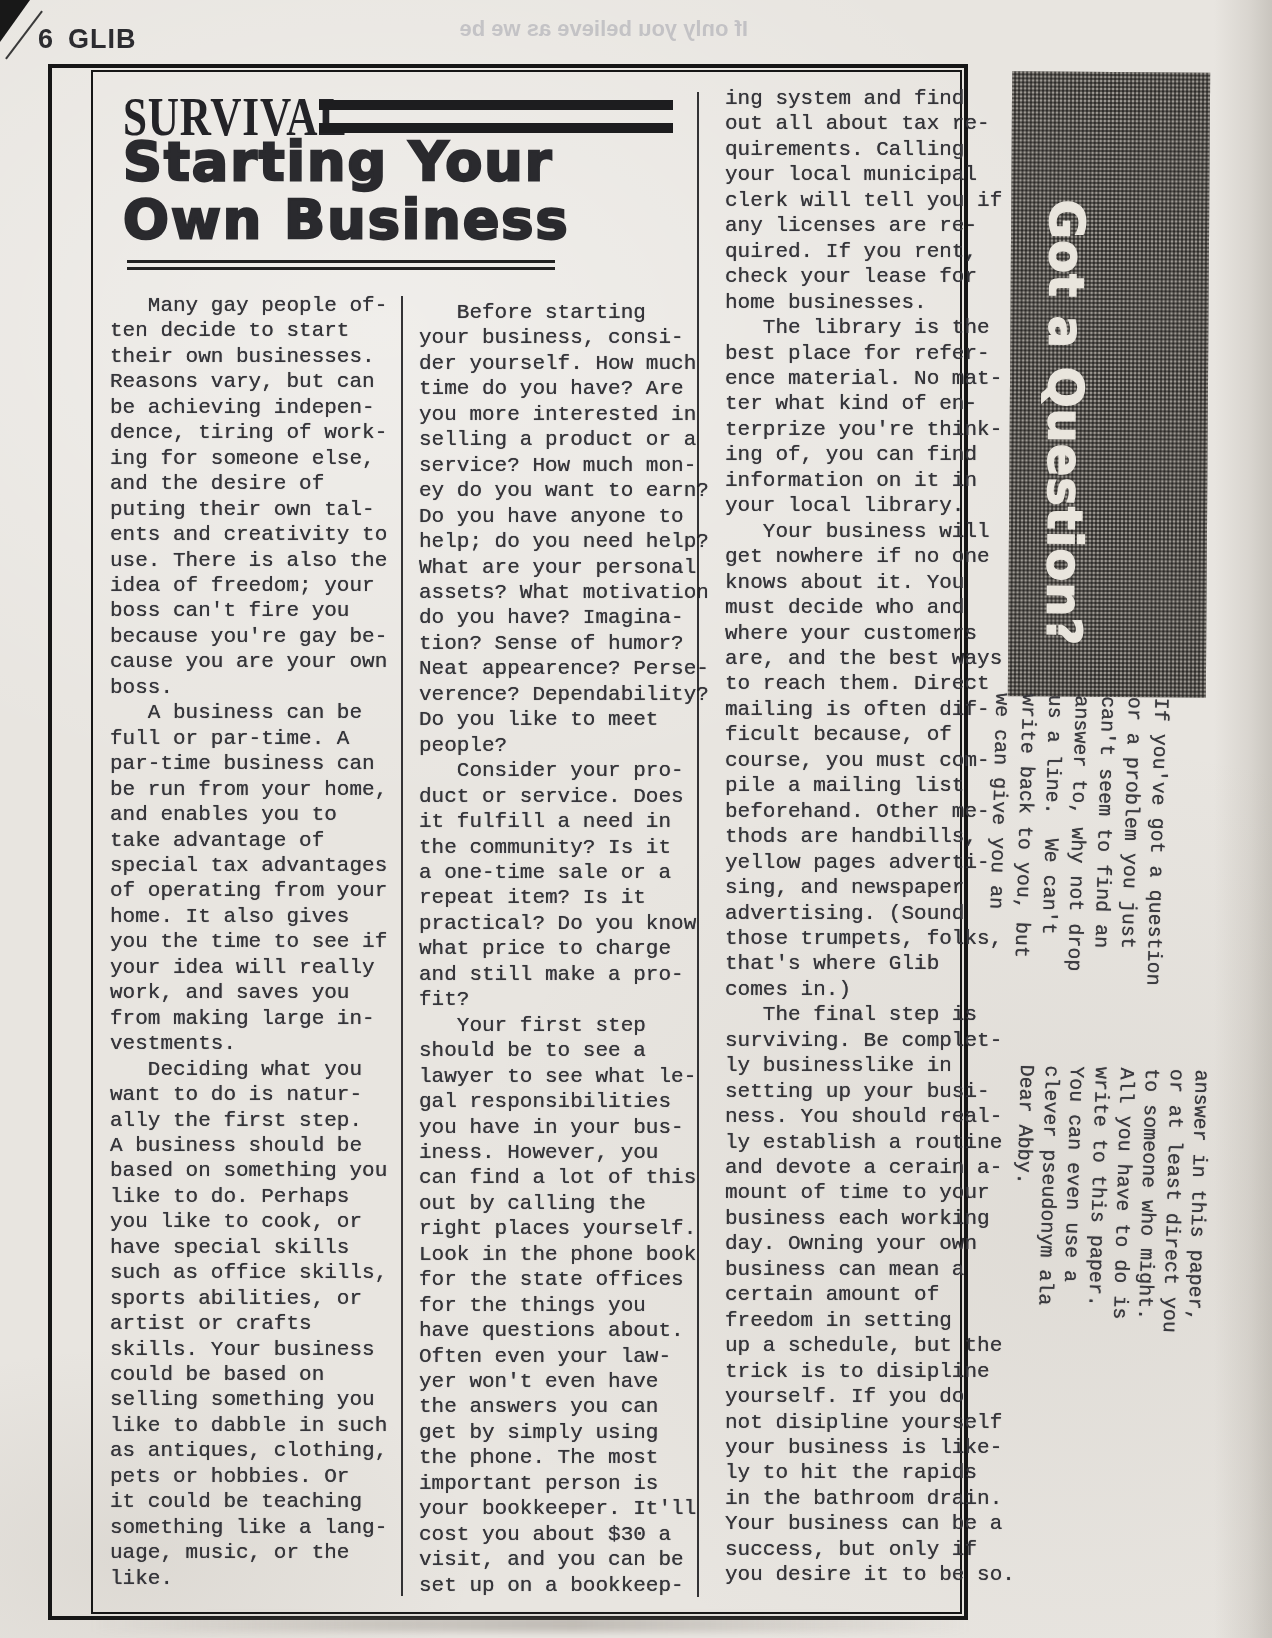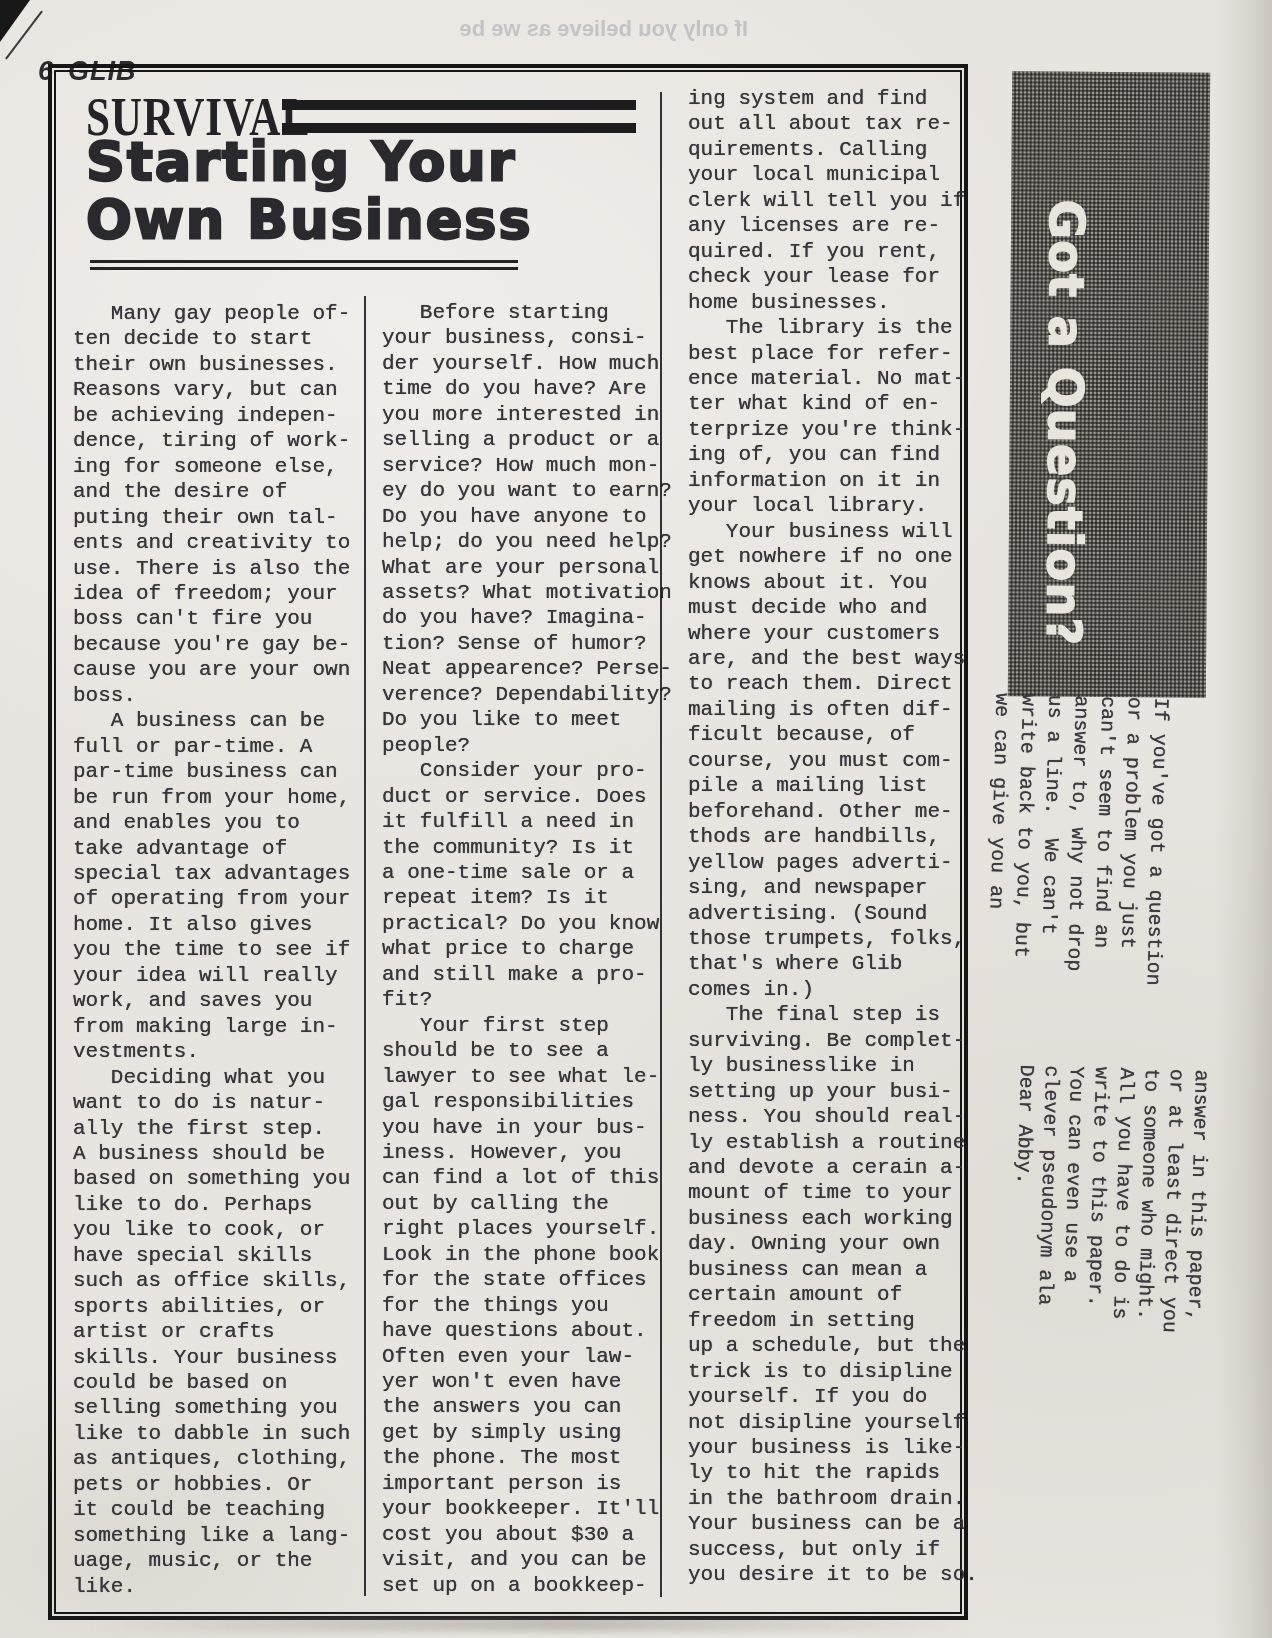--- a/index.html
+++ b/index.html
@@ -19,43 +19,43 @@
     transform:rotate(-53deg);}
   .bleed-top{position:absolute;left:318px;top:16px;width:430px;
     font-weight:bold;font-size:22px;color:rgba(105,110,128,0.30);
     transform:scaleX(-1);filter:blur(0.6px);white-space:nowrap;}
   .bottom-smudge{position:absolute;left:90px;top:1616px;width:880px;height:16px;
     background:linear-gradient(90deg, rgba(140,133,124,0.0), rgba(140,133,124,0.28) 30%, rgba(120,113,104,0.34) 55%, rgba(140,133,124,0.18) 80%, rgba(140,133,124,0));
     filter:blur(3px);}
   .right-edge{position:absolute;right:0;top:0;width:58px;height:1638px;
     background:linear-gradient(90deg, rgba(0,0,0,0), rgba(150,143,132,0.18) 60%, rgba(120,113,102,0.28));}
   
-  .pagehead{position:absolute;left:38px;top:24px;font-style:italic;font-weight:bold;
-    font-size:27px;color:#2c2c30;letter-spacing:1px;margin-top:32px;}
+  .pagehead{position:absolute;left:38px;top:24px;font-weight:bold;
+    font-size:27px;color:#2c2c30;letter-spacing:1px;}
   .pagehead .num{margin-right:14px;}
   
   .frame{position:absolute;left:48px;top:64px;width:912px;height:1548px;
     border:4px solid #161616;}
-  .frame-inner{position:absolute;inset:2px;border:2px solid #161616;}
+  .frame-inner{position:absolute;inset:2px;border:2px solid #161616;margin-left:37px;}
   
   .kicker{position:absolute;left:30px;top:14px;font-family:"Liberation Serif",serif;
     font-weight:bold;font-size:54px;color:#232327;transform:scaleX(0.80);transform-origin:left top;
     letter-spacing:1px;}
   .bar{position:absolute;height:10px;background:#1d1d1f;}
   .bar1{left:226px;top:28px;width:354px;}
   .bar2{left:226px;top:51px;width:354px;}
   .headline{position:absolute;left:30px;font-weight:bold;font-family:"DejaVu Sans",sans-serif;
     font-size:54px;color:#2a2a2e;-webkit-text-stroke:2.4px #2a2a2e;letter-spacing:2px;white-space:nowrap;}
   .hl1{top:58px;} .hl2{top:116px;}
   .underline{position:absolute;left:34px;width:428px;height:3px;background:#222;}
   .ul1{top:188px;} .ul2{top:195px;}
   
   .col{position:absolute;white-space:pre;font-family:"Liberation Mono",monospace;
     font-size:21px;line-height:25.45px;color:#35353a;text-shadow:0 0 0.7px rgba(40,40,45,0.85);}
-  .col1{left:17px;top:229px;width:284px;}
+  .col1{left:17px;top:221px;width:284px;}
   .col2{left:326px;top:228px;width:288px;}
   .col3{left:632px;top:14px;width:284px;}
   .vrule{position:absolute;width:2px;background:rgba(25,25,28,0.88);}
   .vrule1{left:308px;top:224px;height:1300px;}
   .vrule2{left:604px;top:20px;height:1505px;}
   
   .q-panel{position:absolute;left:1010px;top:72px;width:198px;height:625px;
     background-color:#514e4a;
     background-image:
       radial-gradient(circle at 1px 1px, rgba(235,230,222,0.50) 0.9px, rgba(0,0,0,0) 1.4px),

